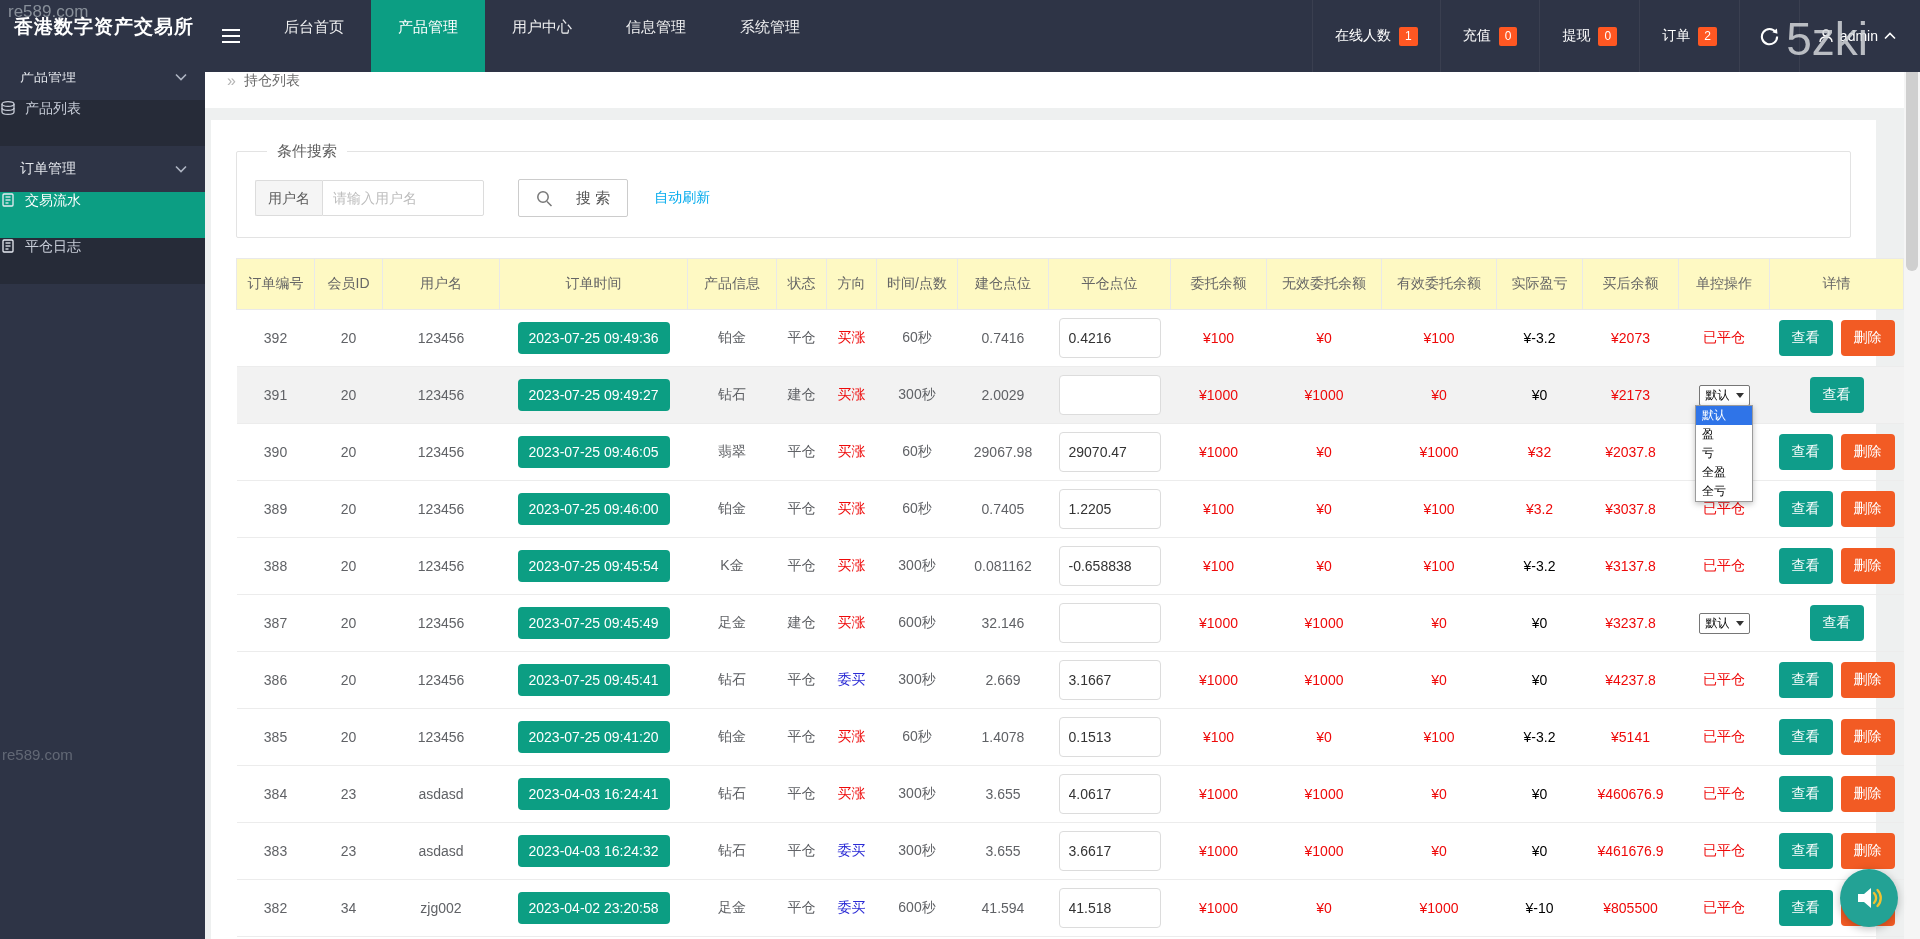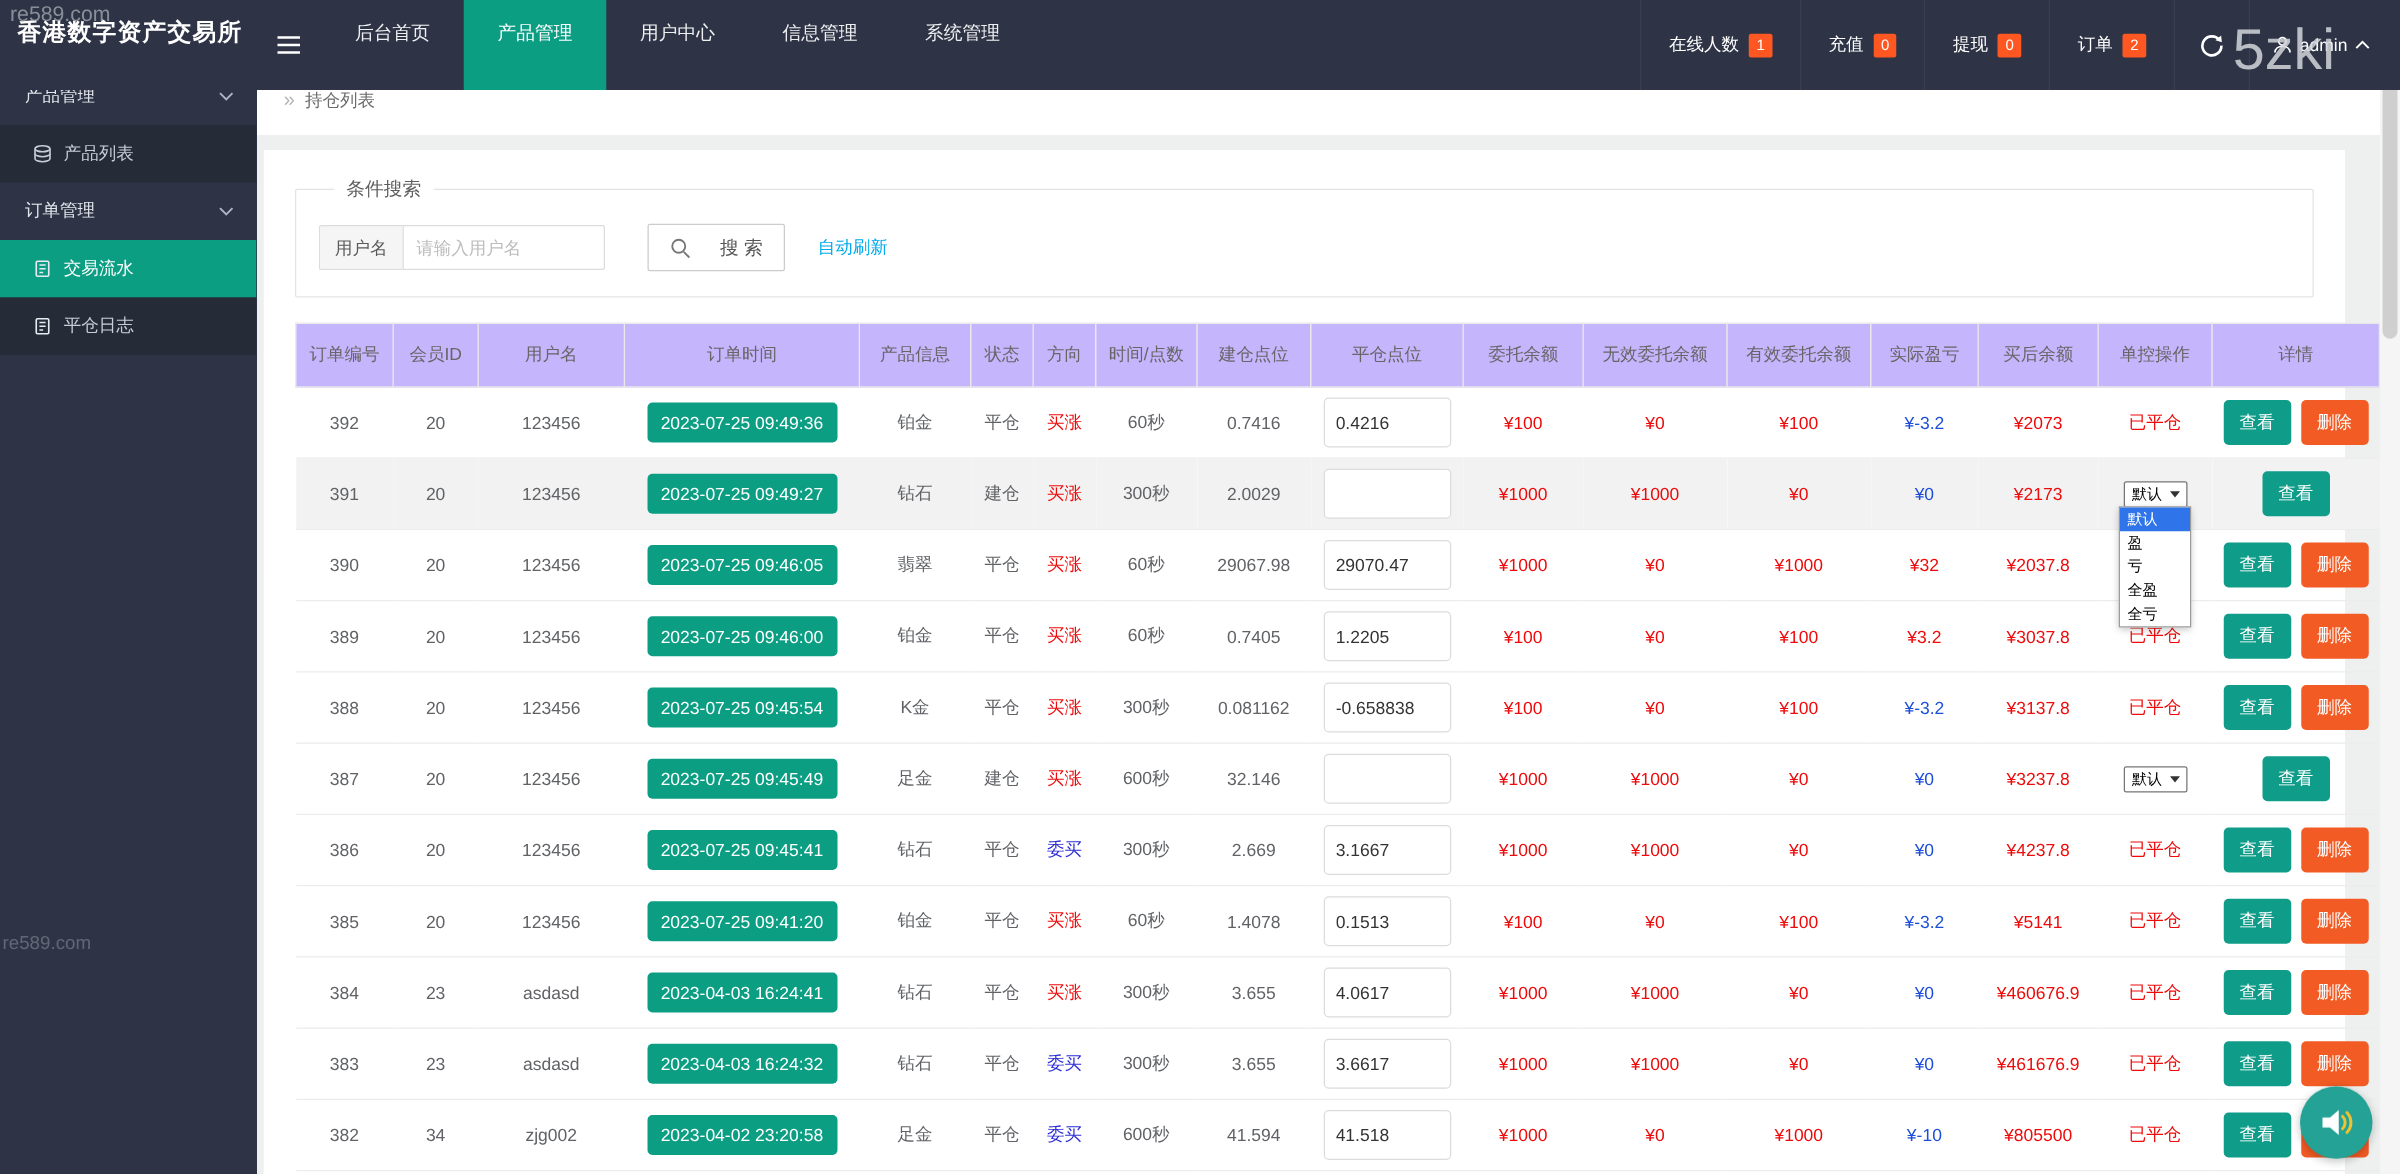--- a/index.html
+++ b/index.html
@@ -23,21 +23,21 @@
   
   .wm { position:fixed; z-index:60; pointer-events:none; font-family:"Liberation Sans","DejaVu Sans",sans-serif; }
   .wm-tl { top:2px; left:8px; font-size:17px; color:#98a0a8; opacity:.85; }
   .wm-tr { top:12px; right:52px; font-size:46px; color:#d3d6da; opacity:.85; }
   .wm-bl { top:746px; left:2px; font-size:15px; color:#8d939c; opacity:.55; }
 
   
   .sidebar { position:fixed; top:54px; left:0; width:205px; bottom:0; background:#2e3446; z-index:15; }
   .side-group-header { height:46px; display:flex; align-items:center; padding:0 18px 0 20px; color:#e3e6ec; cursor:pointer; }
   .side-group-header .lbl { flex:1; }
-  .side-item { height:46px; display:flex; align-items:center; gap:9px; padding-left:26px; background:#262b38; color:#c8cdd8; cursor:pointer; }
+  .side-item { height:46px; display:flex; gap:9px; background:#262b38; color:#c8cdd8; cursor:pointer; }
   .side-item.active { background:#0c9e83; color:#fff; }
   .side-item svg { flex:0 0 auto; }
 
   
   .main { position:absolute; top:54px; left:205px; right:0; bottom:0; background:#eef0f0; }
   .breadcrumb-bar { height:54px; background:#fff; display:flex; align-items:center; padding-left:22px; color:#6b6b6b; }
   .crumb-icon { color:#b5b5b5; font-size:16px; margin-right:8px; }
   .content-card { position:absolute; top:66px; left:6px; right:44px; bottom:-20px; background:#fff; }
 
   
@@ -48,25 +48,25 @@
   .addon { background:#f5f5f5; border:1px solid #dcdcdc; border-right:none; border-radius:2px 0 0 2px; padding:0 12px; line-height:34px; color:#5a5a5a; white-space:nowrap; }
   .input-group input { width:162px; height:36px; border:1px solid #dcdcdc; border-radius:0 2px 2px 0; padding:0 10px; font-size:14px; color:#333; outline:none; font-family:inherit; }
   .input-group input::placeholder { color:#bdbdbd; }
   .input-group.date input { width:178px; }
   .search-btn { display:flex; align-items:center; gap:23px; background:#fff; border:1px solid #ccc; border-radius:2px; height:38px; padding:0 17px; font-size:15px; color:#555; cursor:pointer; font-family:inherit; }
   .auto-refresh { color:#01aaed; margin-left:26px; cursor:pointer; text-decoration:none; font-size:14px; }
 
   
   .table-wrap { margin:20px 25px 0 25px; }
   table.data { width:100%; border-collapse:collapse; table-layout:fixed; }
-  table.data th { background:#c4b5fd; border:1px solid #e9e9e9; color:#666; font-weight:normal; font-size:14px; height:37px; padding:16px 2px;margin-left:36px; }
+  table.data th { background:#fef9c3; border:1px solid #e9e9e9; color:#666; font-weight:normal; font-size:14px; height:37px; padding:16px 2px;margin-left:36px; }
   table.data td { border-bottom:1px solid #ececec; height:57px; text-align:center; color:#606266; font-size:14px; padding:0 2px; position:relative; overflow:visible; }
   tr.hl td { background:#f2f2f2; }
   .t-red { color:#ee0a0a; }
-  .t-green { color:#1d4ed8; }
+  .t-green { color:#000000; }
   .t-blue { color:#2b2bd5; }
   .time-btn { background:#0c9e83; color:#fff; border:none; border-radius:4px; padding:8px 11px; font-size:14px; cursor:pointer; white-space:nowrap; font-family:inherit; }
   .close-input { width:102px; height:40px; border:1px solid #dcdcdc; border-radius:4px; padding:16px 9px; font-size:14px; color:#333; outline:none; background:#fff; font-family:inherit; }
   .btn { border:none; border-radius:4px; color:#fff; padding:9px 13px; font-size:14px; cursor:pointer; font-family:inherit; }
   .btn-view { background:#0f9d8a; }
   .btn-del { background:#f25b24; margin-left:8px; }
   .closed-label { color:#ee0a0a; }
 
   
   .fselect { display:inline-flex; align-items:center; gap:6px; background:#fff; border:1px solid #767676; border-radius:2px; font-size:12px; color:#000; padding:2px 5px 2px 6px; cursor:pointer; line-height:15px; }

